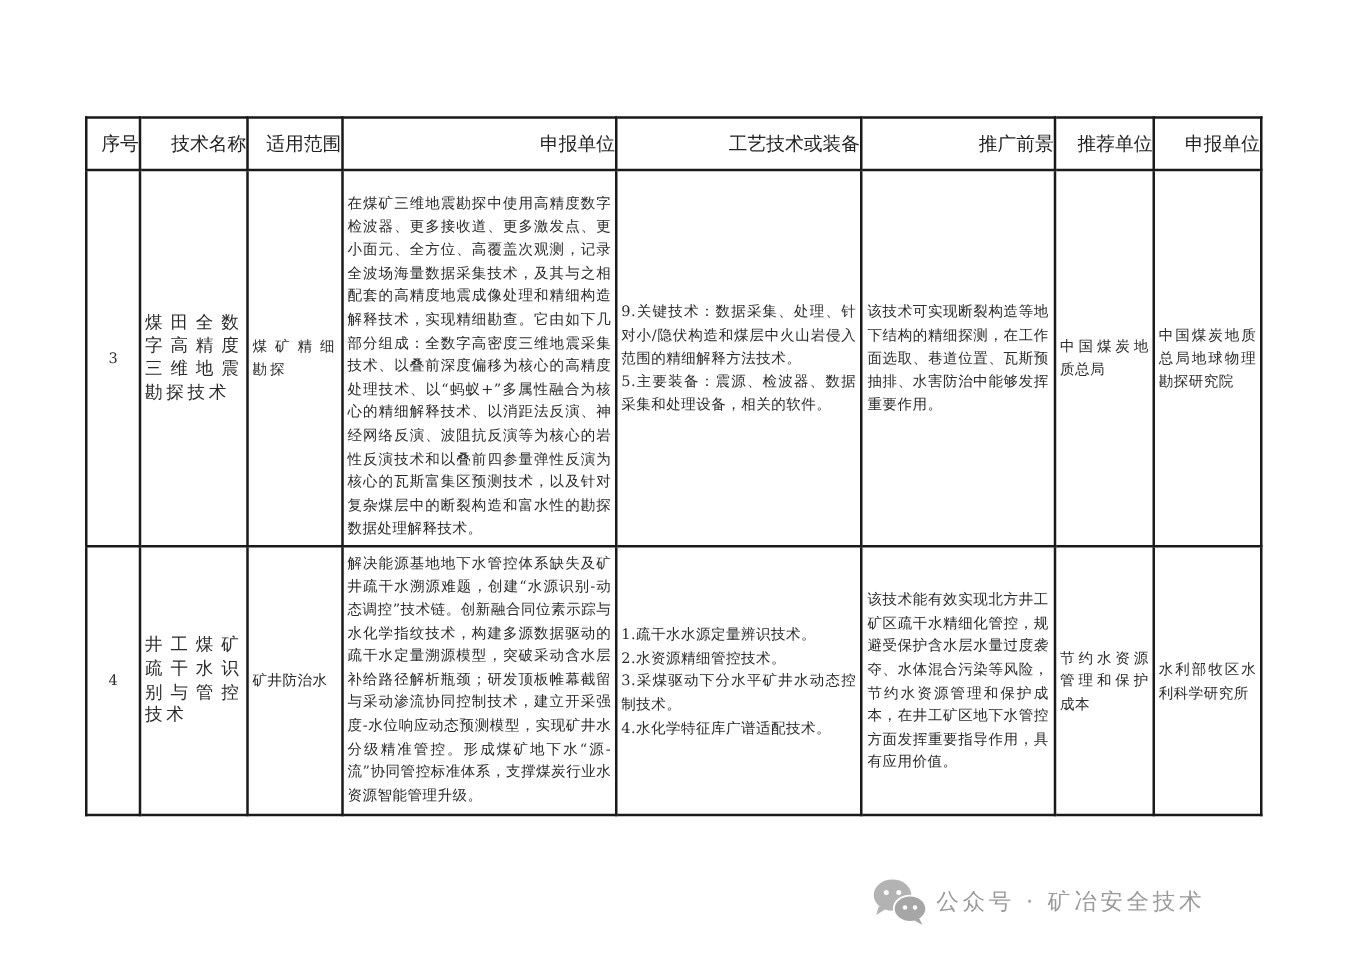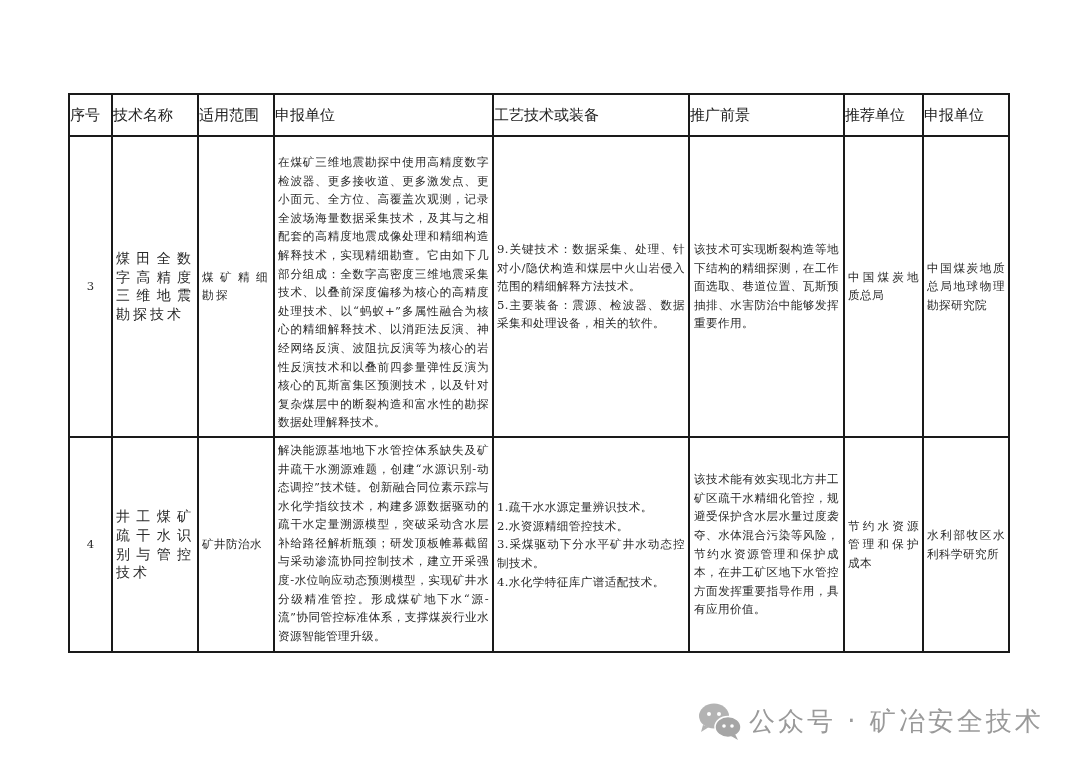--- a/index.html
+++ b/index.html
@@ -10,38 +10,38 @@
   table.tech-table {
     position: absolute; left: 68px; top: 93px;
     border-collapse: collapse; table-layout: fixed;
     width: 940px;
   }
   table.tech-table th, table.tech-table td {
     border: 2px solid #1a1a1a; padding: 0;
   }
   table.tech-table th {
     height: 40px; font-family: "DejaVu Sans", "Liberation Sans", sans-serif;
-    font-weight: normal; font-size: 15px; color: #222; text-align: left; vertical-align: middle;
+    font-weight: normal; font-size: 15px; color: #222; text-align: right; vertical-align: middle;
   }
   table.tech-table td {
     font-size: 11.6px; line-height: 18.6px; vertical-align: middle; color: #2a2a2a;
   }
   td .cell { padding: 0 3px; text-align: justify; letter-spacing: 0.4px; }
   td.num { text-align: center; font-size: 12px; }
   td.name .cell { letter-spacing: 3px; font-size: 14px; }
   td.principle .cell, td.process .cell, td.prospect .cell { text-align: justify; }
   td.prospect .cell { padding: 0 4px; }
   .row3 { height: 271px; }
   .row4 { height: 215px; }
   .principle-r3 .cell { padding-top: 6px; }
   .line { display: block; }
   .watermark {
     position: absolute; left: 697px; top: 700px; height: 42px;
     display: flex; align-items: center; color: #9a9a9a;
-    font-family: "DejaVu Sans", "Liberation Sans", sans-serif; font-size: 26px; letter-spacing: 3px;
+    font-family: "DejaVu Sans", "Liberation Sans", sans-serif; font-size: 18px; letter-spacing: 3px;
   }
   .wm-icon { width: 46px; height: 40px; margin-right: 6px; }
 </style>
 </head>
 <body>
 
 <table class="tech-table">
   <colgroup>
     <col style="width:43px">
       <col style="width:86px">

